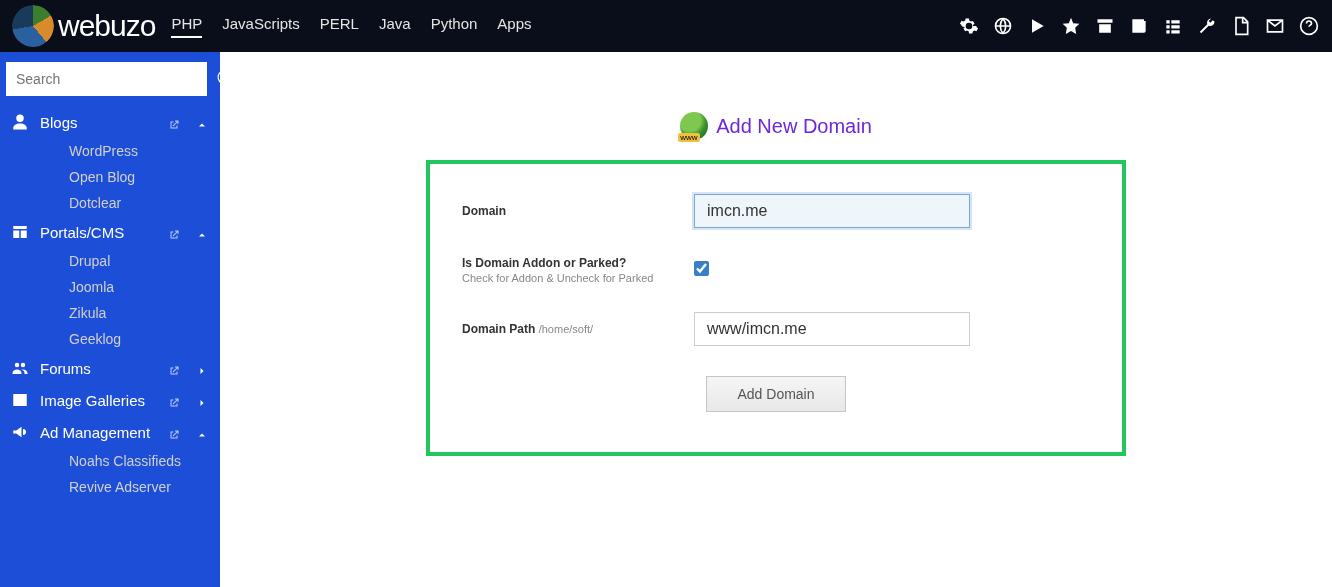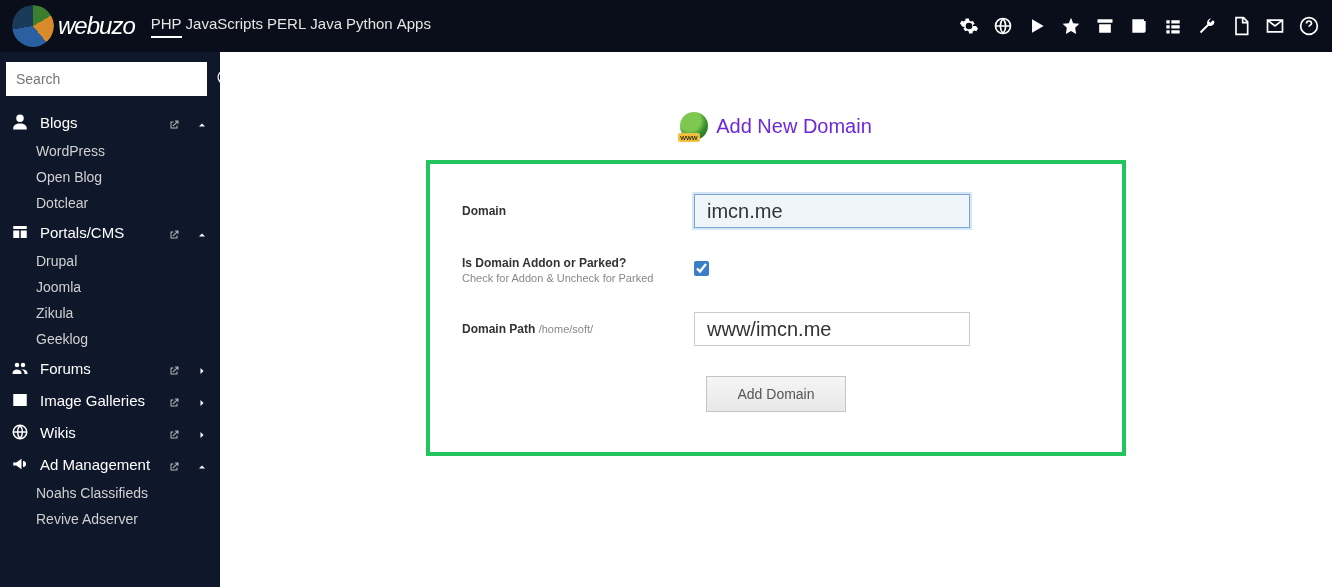--- a/index.html
+++ b/index.html
@@ -3,63 +3,63 @@
 <meta charset="utf-8">
 <style>
 * { margin: 0; padding: 0; box-sizing: border-box; }
 body { font-family: Arial, Helvetica, sans-serif; background: #fff; width: 1332px; height: 587px; overflow: hidden; }
 
 
 .topbar { background: #0a0e1a; height: 52px; display: flex; align-items: center; padding: 0 12px; position: relative; }
 .logo { display: flex; align-items: center; gap: 4px; }
 .logo-swirl { width: 42px; height: 42px; border-radius: 50%; position: relative; overflow: hidden; }
 .logo-swirl::before { content:''; position:absolute; inset:0; background: conic-gradient(#3a7e2e 0 60deg, #d98b2b 60deg 140deg, #2a5fa0 140deg 260deg, #1a3a5a 260deg 360deg); border-radius:50%; }
-.logo-text { color: #fff; font-size: 24px; font-weight: 300; letter-spacing: -1px; font-style: italic; }
-
-.topnav { display: flex; gap: 4px; margin-left: 16px; }
+.logo-text { color: #fff; font-size: 30px; font-weight: 300; letter-spacing: -1px; }
+
+.topnav { display: flex; gap: 20px; margin-left: 16px; }
 .topnav a { color: #e5e5e5; font-size: 15px; text-decoration: none; padding-bottom: 4px; cursor: pointer; }
 .topnav a.active { border-bottom: 2px solid #fff; }
 
 .topicons { margin-left: auto; display: flex; gap: 12px; align-items: center; }
 .topicons .ticon { color: #fff; cursor: pointer; display: flex; align-items: center; justify-content: center; width: 22px; height: 22px; }
 .topicons svg { width: 20px; height: 20px; fill: #fff; }
 
 .welcome-tag { position: absolute; right: 0; top: 52px; background: #444; color: #fff; font-size: 13px; padding: 4px 8px; }
 
 
-.sidebar { position: absolute; left: 0; top: 52px; bottom: 0; width: 220px; background: #0f172a; color: #fff; overflow-y: auto; }
+.sidebar { position: absolute; left: 0; top: 52px; bottom: 0; width: 220px; background: #1d4ed8; color: #fff; overflow-y: auto; }
 .searchrow { display: flex; align-items: center; padding: 10px 6px; gap: 8px; }
 .searchrow input { flex: 1; height: 34px; border: none; padding: 0 10px; font-size: 14px; background: #fff; }
 .searchrow .searchbtn { width: 28px; height: 28px; display: flex; align-items: center; justify-content: center; cursor: pointer; }
 .searchrow .searchbtn svg { fill: #fff; width: 22px; height: 22px; }
 
 .cat { display: flex; align-items: flex-end; padding: 7px 10px; font-size: 15px; cursor: pointer; gap: 10px; position: relative; }
 .cat .cicon { width: 20px; display: flex; justify-content: center; }
 .cat .cicon svg { fill: #fff; width: 18px; height: 18px; }
 .cat .popout { margin-left: auto; width: 14px; height: 14px; opacity: 0.7; }
 .cat .popout svg { fill: #fff; width: 12px; height: 12px; }
 .cat .chev { width: 14px; height: 14px; margin-left: 4px; }
 .cat .chev svg { fill: #fff; width: 12px; height: 12px; }
 
-.subitems { padding-left: 36px; }
+.subitems { padding-left: 36px; margin-left: 33px; }
 .subitems a { display: block; color: #d0d0d0; font-size: 14px; padding: 5px 0; text-decoration: none; cursor: pointer; }
 
 
 .main { position: absolute; left: 220px; right: 0; top: 52px; bottom: 0; background: #fff; padding-top: 60px; }
 .page-title { display: flex; align-items: center; justify-content: center; gap: 8px; margin-bottom: 20px; }
 .domain-globe { width: 28px; height: 28px; border-radius: 50%; background: radial-gradient(circle at 35% 30%, #7ec850 0 40%, #3a8f2e 60%, #1a5f1a 100%); position: relative; }
 .domain-globe::after { content:'www'; position:absolute; bottom:-2px; left:-2px; font-size:8px; background:#f0c040; color:#000; padding:0 2px; border-radius:2px; }
 .page-title h1 { font-size: 20px; font-weight: normal; color: #6d28d9; }
 
 .panel { width: 700px; margin: 0 auto; border: 4px solid #22c55e; padding: 30px 32px 40px 32px; }
 .row { display: flex; align-items: center; margin-bottom: 28px; }
 .row .lbl { width: 232px; font-size: 12px; color: #333; font-weight: bold; }
 .row .lbl .sub { display: block; font-weight: normal; color: #888; font-size: 11px; margin-top: 2px; }
 .row .lbl .pathhint { font-weight: normal; color: #888; font-size: 11px; }
-.row .fld input[type=text] { width: 276px; height: 34px; border: 1px solid #ccc; padding: 0 12px; font-size: 20px; color: #333; }
+.row .fld input[type=text] { width: 276px; height: 34px; border: 1px solid #ccc; padding: 0 12px; font-size: 16px; color: #333; }
 .row .fld input[type=text].active { border: 1px solid #7aa8d6; background: #eef5fb; box-shadow: 0 0 0 2px rgba(120,170,220,0.3); }
 .row .fld input[type=checkbox] { width: 15px; height: 15px; accent-color: #3a7ec8; }
 
 .btnrow { text-align: center; margin-top: 30px; }
 .addbtn { background: linear-gradient(#f5f5f5,#e8e8e8); border: 1px solid #c5c5c5; color: #555; font-size: 14px; padding: 9px 30px; cursor: pointer; }
 </style>
 </head>
 <body>
 
 <div class="topbar">
@@ -211,35 +211,20 @@
       </span>
     <span>Image Galleries</span>
     <span class="popout"><svg viewBox="0 0 24 24">
           <path d="M14 3h7v7h-2V6.4L10.4 15 9 13.6 17.6 5H14zM5 5h6v2H7v10h10v-4h2v6H5z"></path>
         </svg></span>
     <span class="chev"><svg viewBox="0 0 24 24">
           <path d="M9 6l6 6-6 6z"></path>
         </svg></span>
   </div>
 
-  <div class="cat">
-    <span class="cicon">
-        <svg viewBox="0 0 24 24">
-          <circle cx="12" cy="12" r="9" fill="none" stroke="#fff" stroke-width="2"></circle>
-          <path d="M3 12h18M12 3a14 14 0 010 18M12 3a14 14 0 000 18" fill="none" stroke="#fff" stroke-width="2"></path>
-        </svg>
-      </span>
-    <span>Wikis</span>
-    <span class="popout"><svg viewBox="0 0 24 24">
-          <path d="M14 3h7v7h-2V6.4L10.4 15 9 13.6 17.6 5H14zM5 5h6v2H7v10h10v-4h2v6H5z"></path>
-        </svg></span>
-    <span class="chev"><svg viewBox="0 0 24 24">
-          <path d="M9 6l6 6-6 6z"></path>
-        </svg></span>
-  </div>
 
   <div class="cat">
     <span class="cicon">
         <svg viewBox="0 0 24 24">
           <path d="M3 10v4h4l7 5V5l-7 5zM16 8a4 4 0 010 8z"></path>
         </svg>
       </span>
     <span>Ad Management</span>
     <span class="popout"><svg viewBox="0 0 24 24">
           <path d="M14 3h7v7h-2V6.4L10.4 15 9 13.6 17.6 5H14zM5 5h6v2H7v10h10v-4h2v6H5z"></path>

